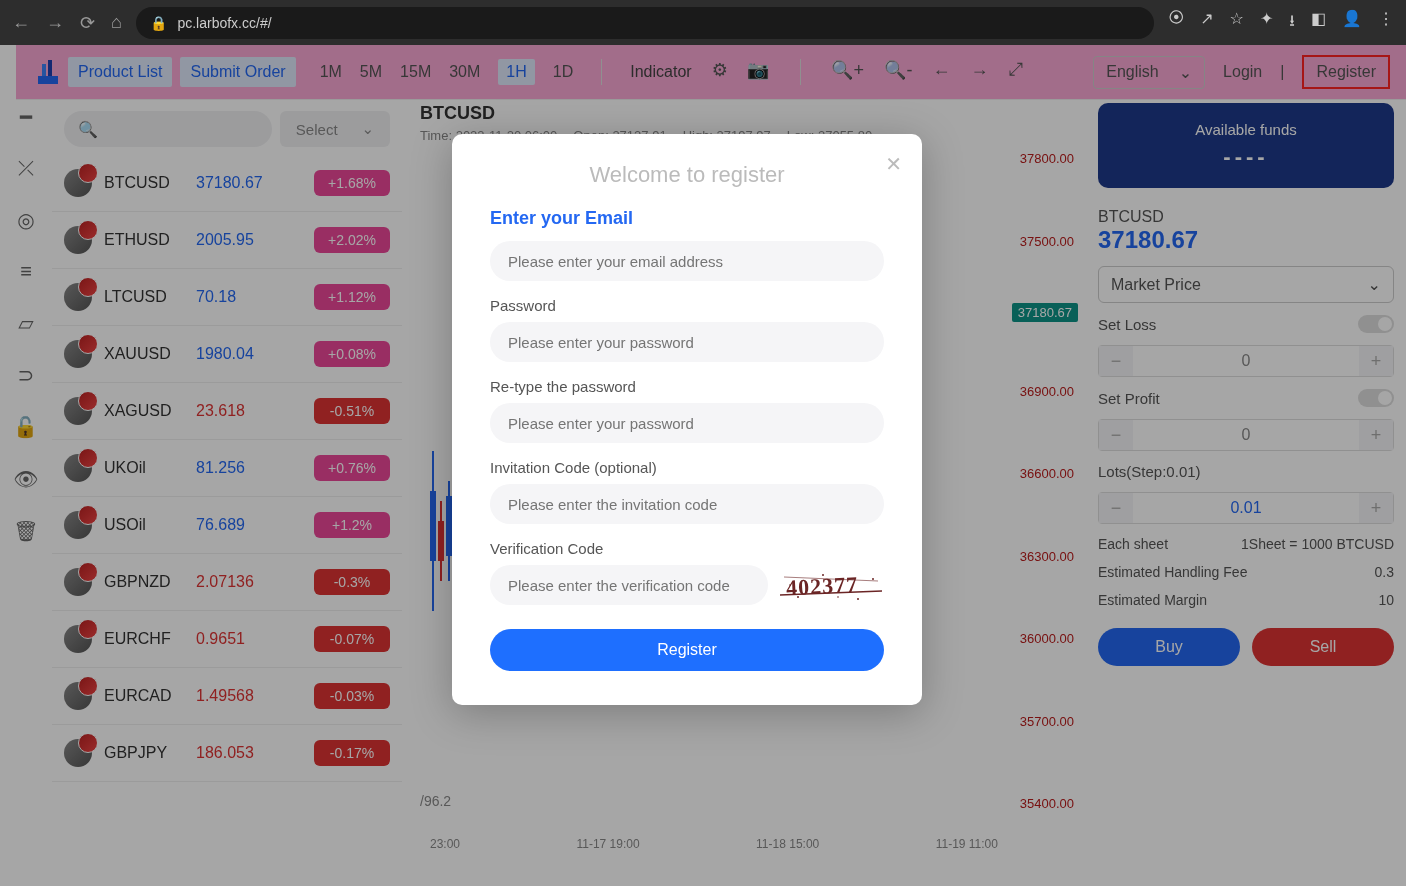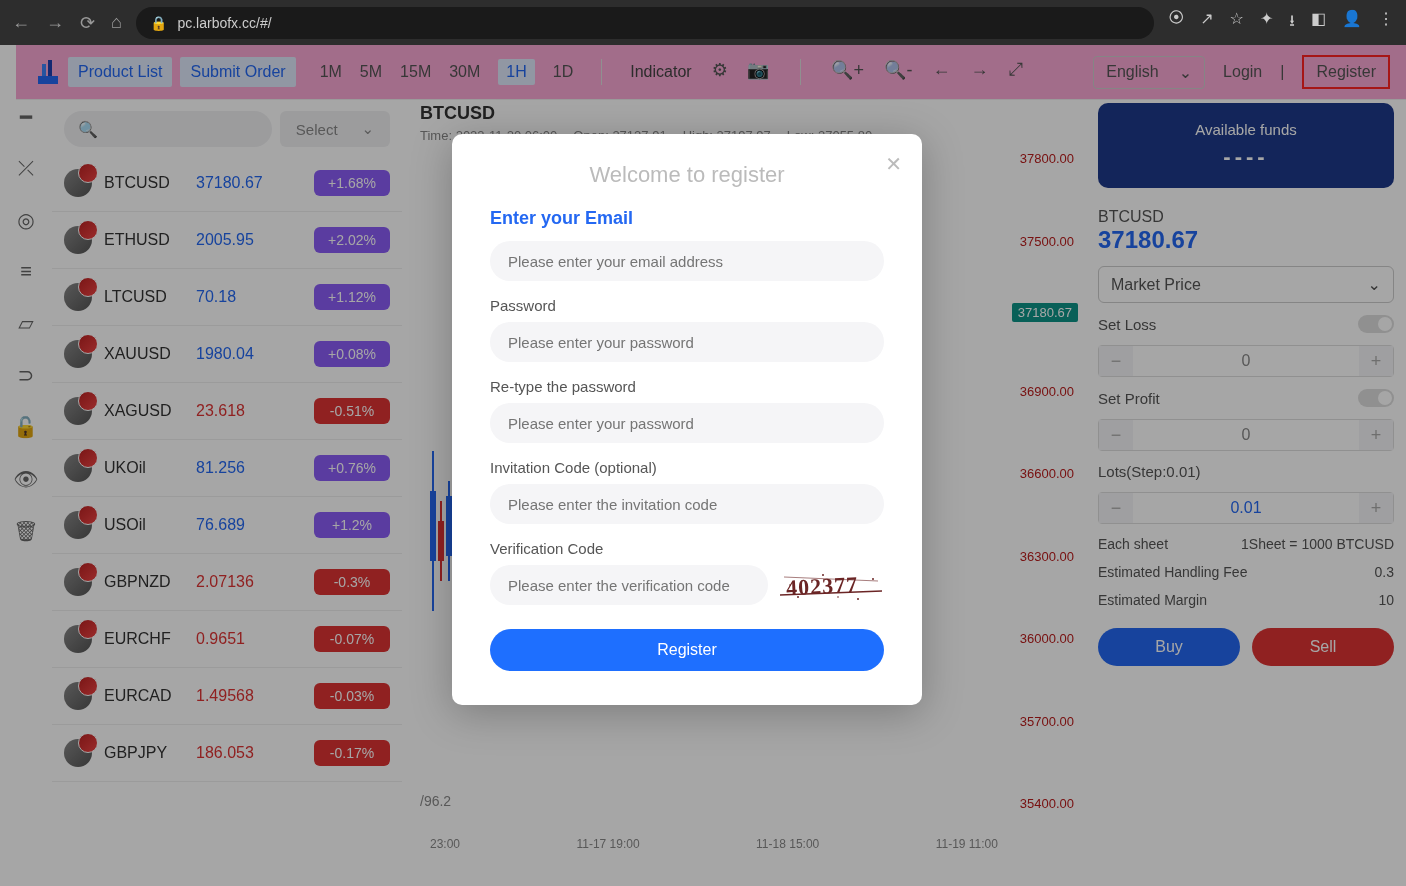--- a/index.html
+++ b/index.html
@@ -41,21 +41,21 @@
 .select-dd { width: 110px; background: #f0f0f2; border-radius: 6px; display: flex; align-items: center; justify-content: center; gap: 24px; color: #888; font-size: 15px; }
 .symbol-list { overflow-y: auto; }
 .symbol-row { display: flex; align-items: center; padding: 14px 12px; border-bottom: 1px solid #eee; gap: 12px; }
 .sym-icon { width: 28px; height: 28px; border-radius: 50%; background: linear-gradient(135deg,#888,#555); position: relative; flex-shrink: 0; }
 .sym-icon::after { content:''; position:absolute; top:-6px; right:-6px; width:18px; height:18px; border-radius:50%; background: linear-gradient(135deg,#b22,#e44); border:1px solid #fff; }
 .sym-name { width: 80px; font-size: 16px; color: #333; font-weight: 500; }
 .sym-price { width: 80px; font-size: 16px; font-weight: 500; }
 .sym-price.up { color: #2468f2; }
 .sym-price.down { color: #d33; }
 .sym-change { margin-left: auto; padding: 5px 0; width: 76px; text-align: center; border-radius: 6px; color: #fff; font-size: 14px; }
-.sym-change.up { background: #8b5cf6; text-align: center; }
+.sym-change.up { background: #ec4899; text-align: center; }
 .sym-change.down { background: #d33; }
 
 
 .chart-area { flex: 1; background: #fff; padding: 58px 8px 8px 18px; position: relative; }
 .chart-header { font-size: 18px; color: #333; font-weight: 600; }
 .chart-meta { font-size: 13px; color: #888; margin-top: 4px; display: flex; gap: 16px; }
 .chart-body { position: relative; height: 700px; margin-top: 8px; }
 .y-axis { position: absolute; right: 0; top: 0; bottom: 40px; width: 70px; display: flex; flex-direction: column; justify-content: space-between; font-size: 13px; color: #b91c1c; text-align: right; padding-right: 4px; }
 .price-tag { background: #0d9488; color: #fff; padding: 2px 6px; font-size: 13px; position: absolute; right: 0; top: 152px; border-radius: 2px; }
 .x-axis { position: absolute; left: 10px; right: 80px; bottom: 0; display: flex; justify-content: space-between; font-size: 12px; color: #888; }

